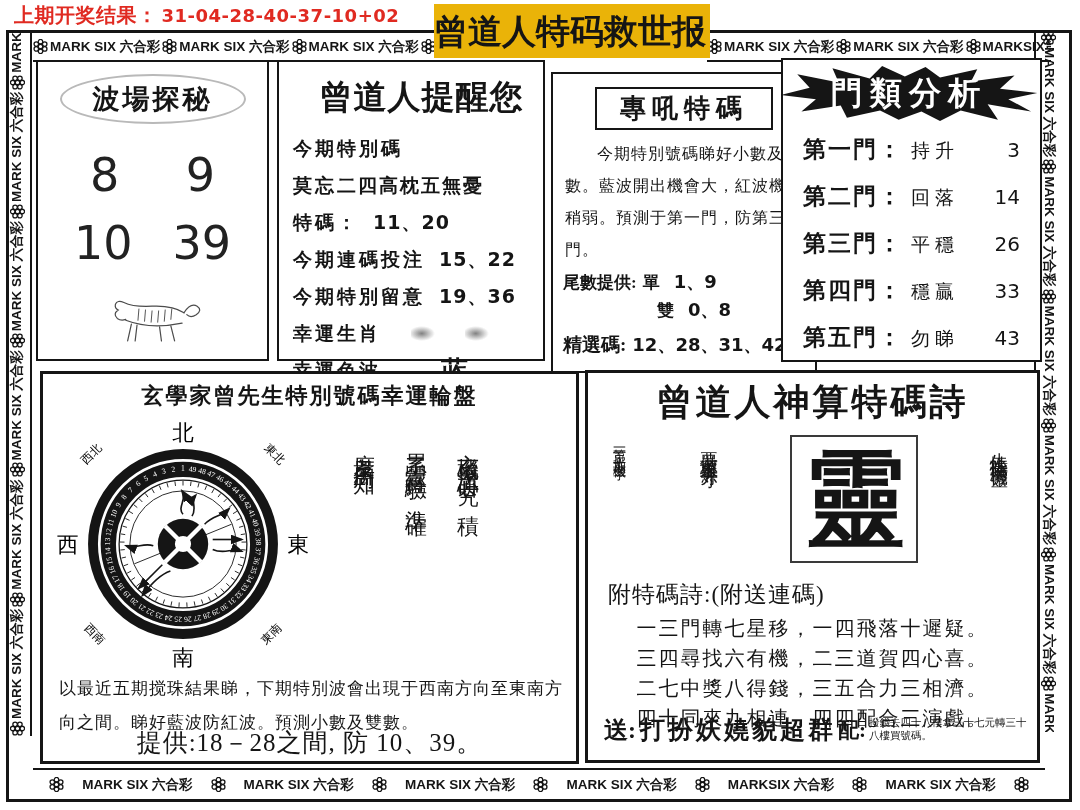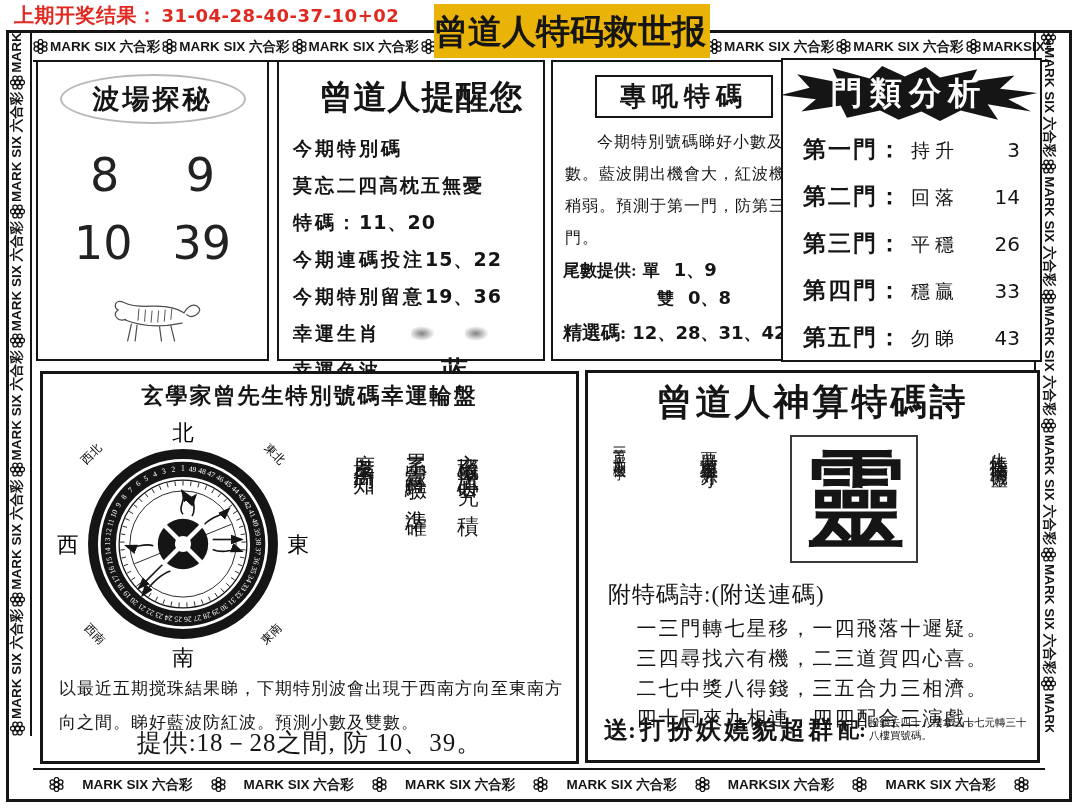--- a/index.html
+++ b/index.html
@@ -38,28 +38,28 @@
   .numrow{display:flex;justify-content:space-between;font-size:46px;color:#222;}
   .numrow.r1{padding:0 52px;margin-top:24px;}
   .numrow.r2{padding:0 36px;margin-top:14px;}
   .tiger-wrap{margin-top:24px;text-align:center;}
 
   
   #boxB{left:277px;top:60px;width:268px;height:301px;}
   .b-title{font-size:33px;font-weight:bold;text-align:center;margin-top:13px;letter-spacing:1px;padding-left:21px;}
   .b-lines{margin:10px 0 0 14px;}
   .b-line{height:37px;display:flex;align-items:center;font-size:19px;font-weight:bold;letter-spacing:3px;}
-  .b-line .v{font-family:"DejaVu Sans",sans-serif;font-weight:bold;font-size:19px;letter-spacing:1px;}
+  .b-line .v{font-family:"DejaVu Sans",sans-serif;font-weight:bold;font-size:19px;margin-left:14px;letter-spacing:1px;}
   .b-line .vcn{margin-left:0;letter-spacing:2px;}
   .smudge{display:inline-block;width:24px;height:15px;margin-left:30px;opacity:.75;filter:blur(.7px);
           background:radial-gradient(ellipse at 45% 50%, rgba(45,45,45,.8), rgba(45,45,45,0) 70%);}
   .colorv{font-size:27px;font-weight:bold;margin-left:60px;letter-spacing:0;}
 
   
-  #boxC{left:551px;top:60px;width:266px;height:301px;}
+  #boxC{left:551px;top:72px;width:266px;height:301px;}
   .c-titlebox{margin:13px auto 0;width:178px;height:43px;border:2.5px solid #151515;box-sizing:border-box;
               display:flex;align-items:center;justify-content:center;font-size:26px;font-weight:bold;letter-spacing:6px;}
   .c-para{margin:8px 12px 0;font-size:16px;line-height:2.0;text-indent:2em;letter-spacing:1px;}
   .c-tail{margin:4px 0 0 10px;font-size:17px;font-weight:bold;display:flex;align-items:baseline;}
   .c-tail .lbl2{margin-left:6px;}
   .c-tail .num{font-size:18px;font-weight:bold;margin-left:14px;}
   .c-tail.second{margin-left:104px;}
   .c-pick{margin:10px 0 0 10px;display:flex;align-items:baseline;}
   .c-pick .lbl{font-size:19px;font-weight:bold;}
   .c-pick .num{font-size:18px;font-weight:bold;margin-left:6px;}

